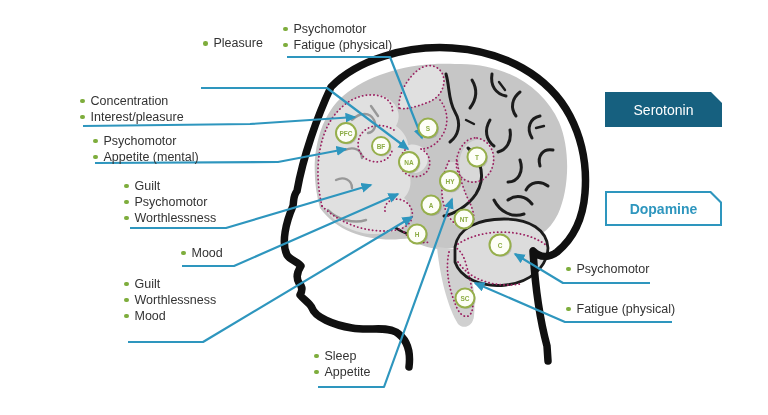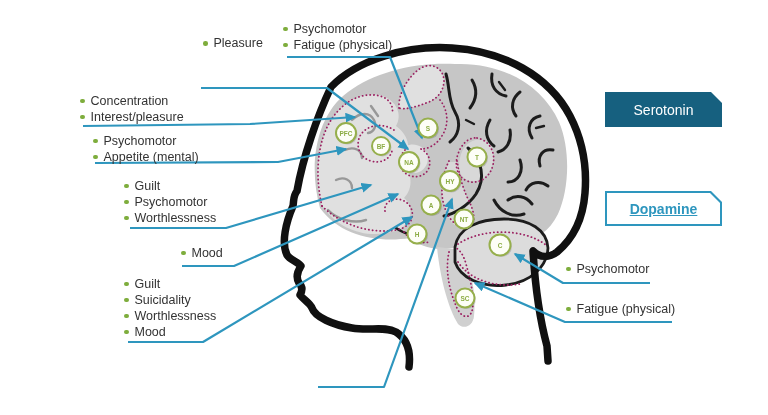--- a/index.html
+++ b/index.html
@@ -23,21 +23,21 @@
       clip-path:polygon(0 0, calc(100% - 11px) 0, 100% 11px, 100% 100%, 0 100%);}
   .legend-box .box-inner{display:none;position:absolute;inset:2px;background:#fff;
       clip-path:polygon(0 0, calc(100% - 10px) 0, 100% 10px, 100% 100%, 0 100%);}
   .legend-box .legend-label{position:absolute;inset:0;display:flex;align-items:center;justify-content:center;
       font-size:14px;color:#fff;}
   .legend-box.dark .box-bg{background:var(--legend-dark);}
   .legend-box.mid  .box-bg{background:var(--accent);}
   .legend-box.mid .legend-label{font-weight:600;}
   .legend-box.outline .box-bg{background:var(--accent);}
   .legend-box.outline .box-inner{display:block;}
-  .legend-box.outline .legend-label{color:var(--accent);font-weight:700;text-decoration:underline;}
+  .legend-box.outline .legend-label{color:var(--accent);font-weight:700;}
 
   
   .callout-line{fill:none;stroke:var(--accent);stroke-width:2.2;stroke-linejoin:round;}
   .dotted{fill:none;stroke:var(--magenta);stroke-width:1.8;stroke-linecap:round;stroke-dasharray:0.2 3.6;}
   .squiggle{fill:none;stroke:#1c1c1c;stroke-width:3;stroke-linecap:round;}
   .squiggle.thin{stroke-width:2.4;}
   .squiggle.gray{stroke:#989898;stroke-width:2.4;}
   .node-circle{fill:#FDFEF7;stroke:var(--node-green);stroke-width:2;}
   .node-shadow{fill:rgba(0,0,0,0.15);}
   .node-label{fill:var(--node-text);font-weight:bold;font-size:6.5px;font-family:"Liberation Sans",sans-serif;}
@@ -255,29 +255,35 @@
         <span>Mood</span>
       </div>
     </div>
   <div class="callout-label" style="left:124px;top:276px">
       <div class="row">
         <span class="bullet"></span>
         <span>Guilt</span>
       </div>
       <div class="row">
         <span class="bullet"></span>
-        <span>Suicidality</span>
-      </div>
-      <div class="row">
-        <span class="bullet"></span>
         <span>Worthlessness</span>
       </div>
       <div class="row">
         <span class="bullet"></span>
         <span>Mood</span>
+      </div>
+    </div>
+  <div class="callout-label" style="left:314px;top:348px">
+      <div class="row">
+        <span class="bullet"></span>
+        <span>Sleep</span>
+      </div>
+      <div class="row">
+        <span class="bullet"></span>
+        <span>Appetite</span>
       </div>
     </div>
   <div class="callout-label" style="left:566px;top:261px">
       <div class="row">
         <span class="bullet"></span>
         <span>Psychomotor</span>
       </div>
     </div>
   <div class="callout-label" style="left:566px;top:301px">
       <div class="row">

